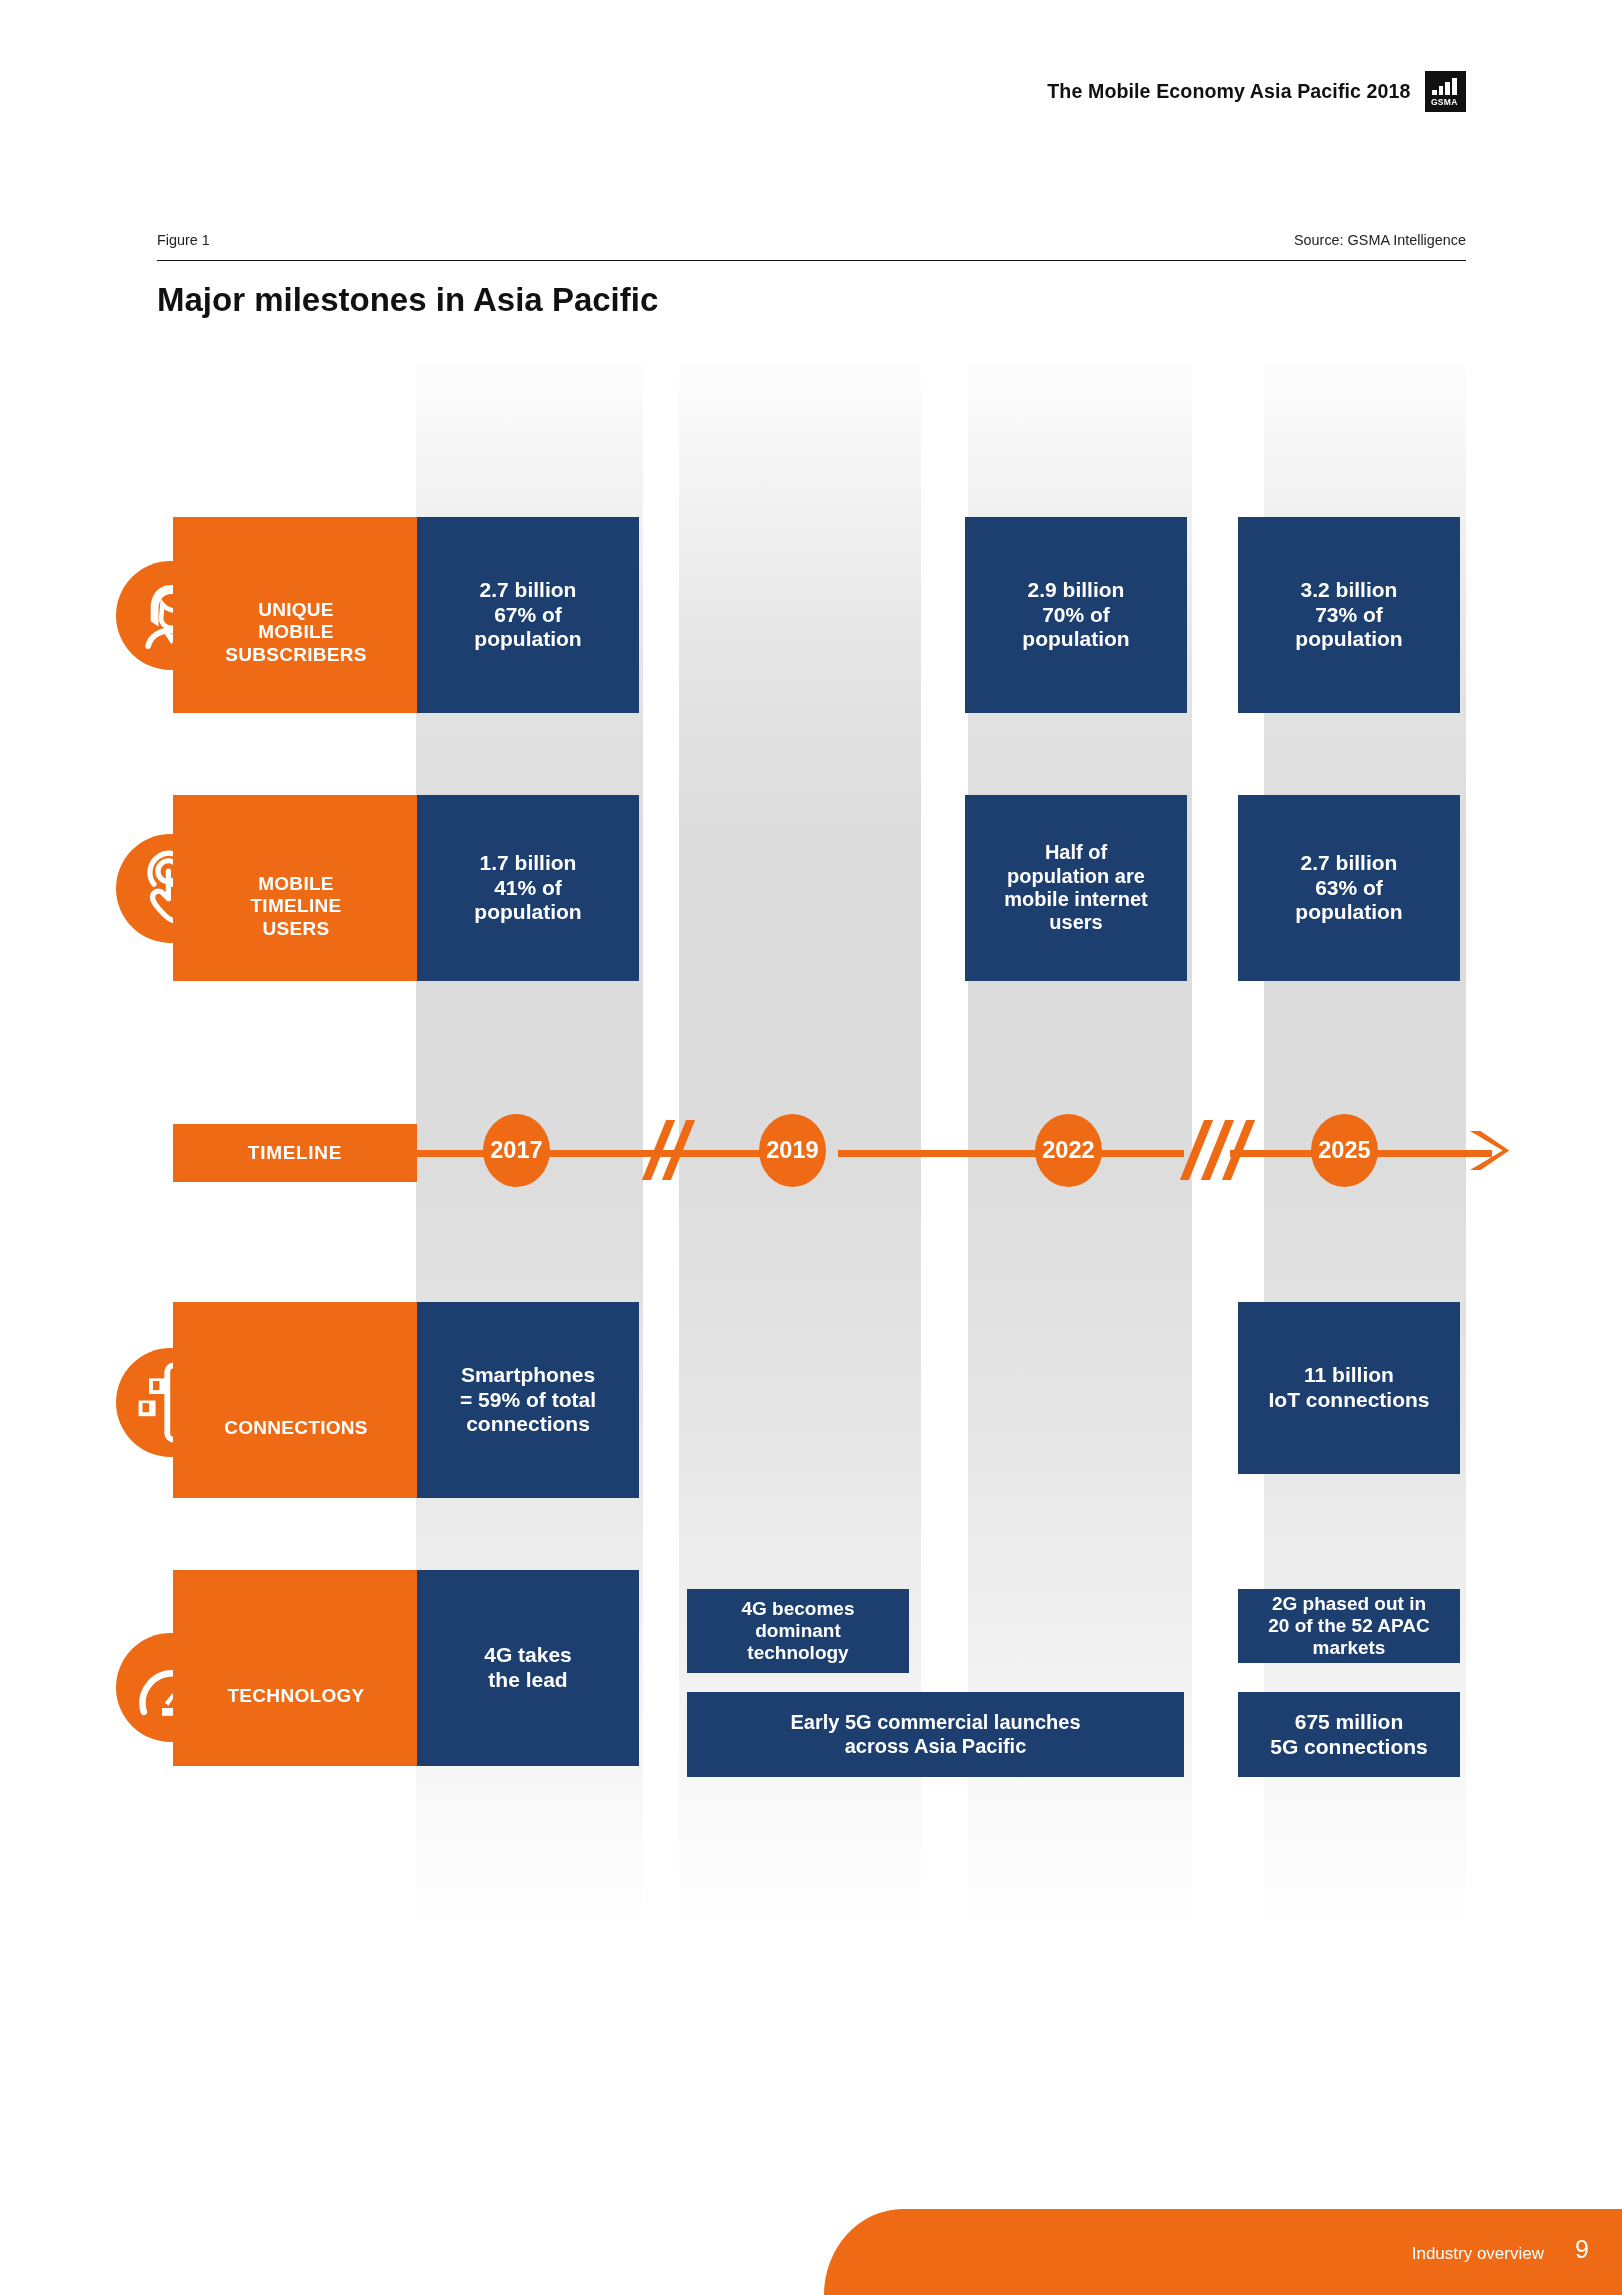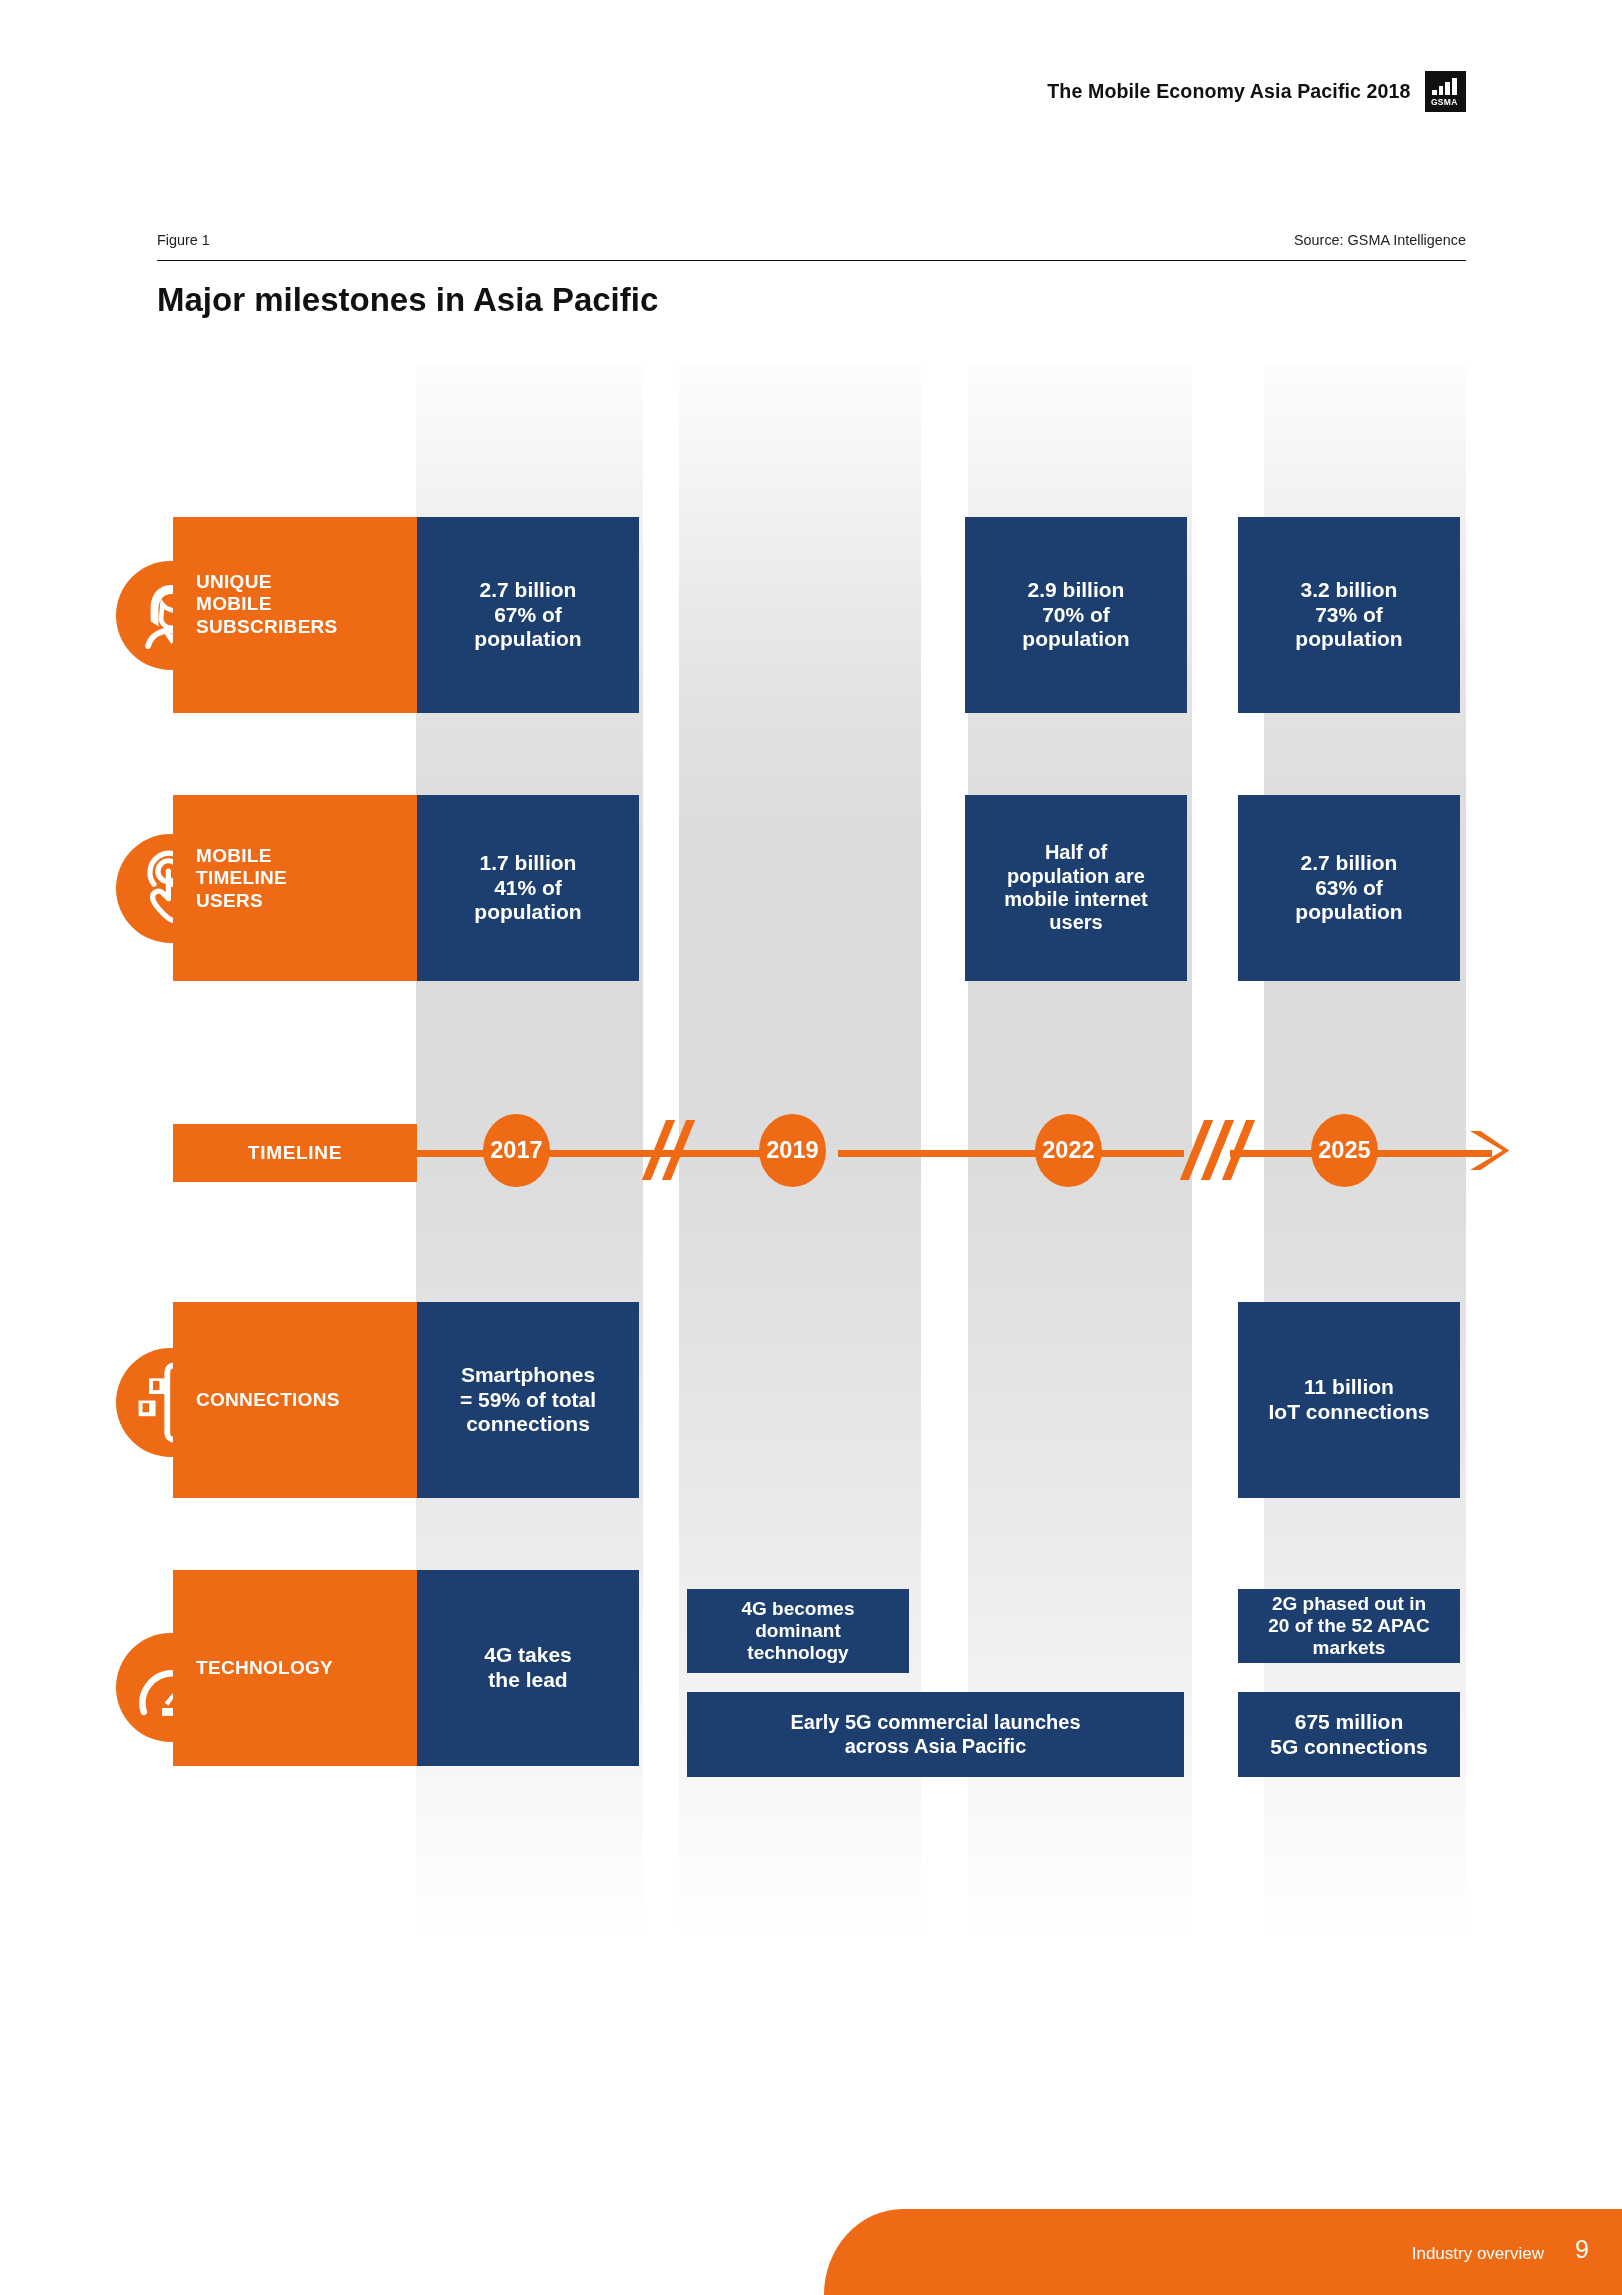--- a/index.html
+++ b/index.html
@@ -39,22 +39,22 @@
         #fdfdfd 0%, #f4f4f4 7%, #ebebeb 14%, #e2e2e2 22%,
         #dcdcdc 30%, #dcdcdc 50%, #e4e4e4 64%,
         #ececec 76%, #f4f4f4 86%, #fbfbfb 95%, #ffffff 100%);}
 
   
   .obox{position:absolute;background:#ee6a14;}
   .bbox{position:absolute;background:#1d3f70;color:#fff;
         display:flex;align-items:center;justify-content:center;text-align:center;
         font-weight:bold;line-height:1.17;}
   .tab{position:absolute;background:#ee6a14;border-radius:50%;}
-  .lbl{position:absolute;color:#fff;font-weight:bold;
-       line-height:1.18;letter-spacing:0.3px;}
+  .lbl{position:absolute;color:#fff;font-weight:bold;text-align:center;
+       line-height:1.18;letter-spacing:0.3px;margin-top:28px;}
   .icon{position:absolute;}
 
   
   .tl-label{position:absolute;background:#ee6a14;color:#fff;font-weight:bold;
       display:flex;align-items:center;justify-content:center;letter-spacing:0.7px;}
   .tl-line{position:absolute;background:#ee6a14;height:7.2px;}
   .tl-node{position:absolute;background:#ee6a14;border-radius:50%;
       display:flex;align-items:center;justify-content:center;
       color:#fff;font-weight:bold;}
   .slash{position:absolute;width:8.5px;background:#ee6a14;transform:skewX(-22deg);}
@@ -212,21 +212,21 @@
   </svg>
   <div class="obox" style="left:173px;top:1302px;width:244px;height:196px;"></div>
   <div class="lbl" style="left:196px;top:1389px;width:200px;font-size:19px;">CONNECTIONS</div>
   <div class="bbox" style="left:417px;top:1302px;width:222px;height:196px;font-size:21px;">
     <div>
       <div>Smartphones</div>
       <div>= 59% of total</div>
       <div>connections</div>
     </div>
   </div>
-  <div class="bbox" style="left:1238px;top:1302px;width:222px;height:196px;font-size:21px;">
+  <div class="bbox" style="left:1238px;top:1302px;width:222px;height:172px;font-size:21px;">
     <div>
       <div>11 billion</div>
       <div>IoT connections</div>
     </div>
   </div>
 
   <div class="tab" style="left:116px;top:1633px;width:109px;height:109px;"></div>
   <svg class="icon" style="left:136px;top:1649px;width:73px;height:75px;" viewBox="0 0 112 114">
     <path d="M12 96 A46 46 0 1 1 100 96" fill="none" stroke="#fff" stroke-width="10" stroke-linecap="round"></path>
     <path d="M44 82 L84 34 L50 86 Z" fill="#fff"></path>

